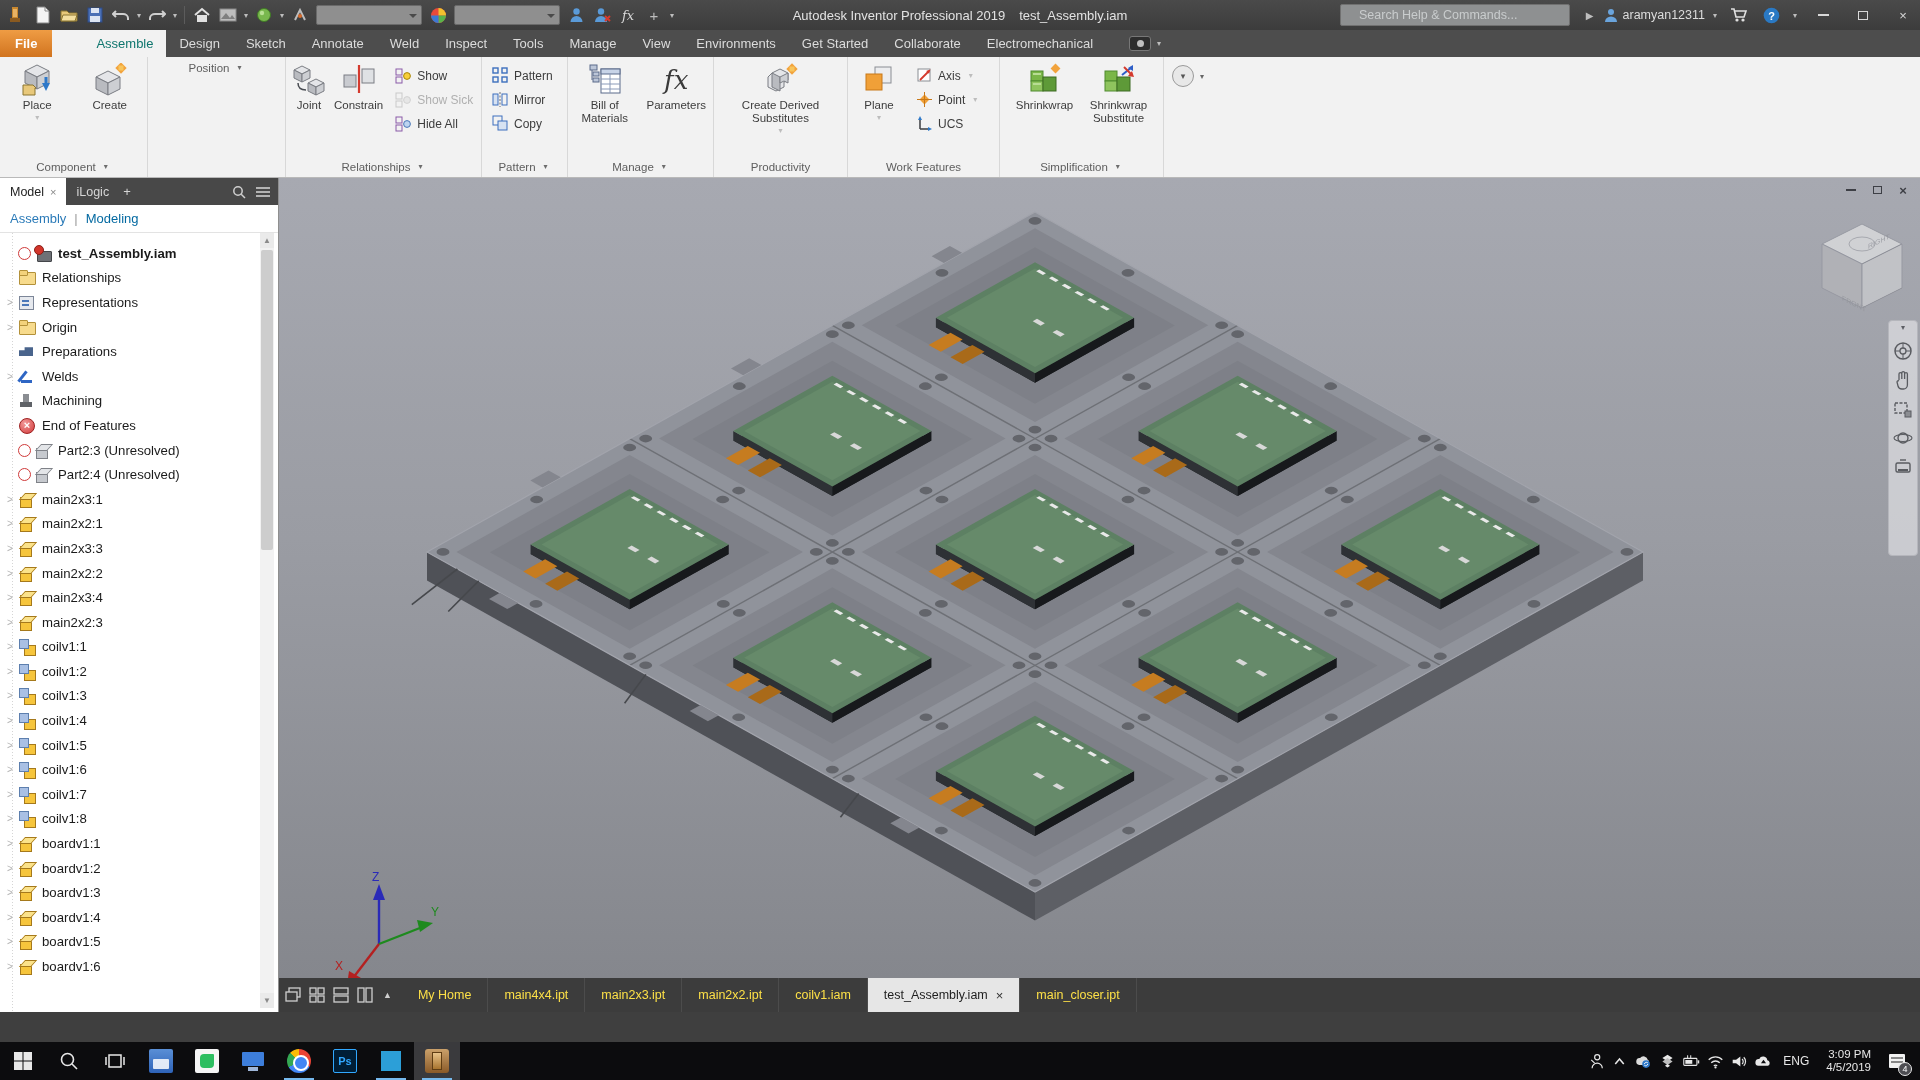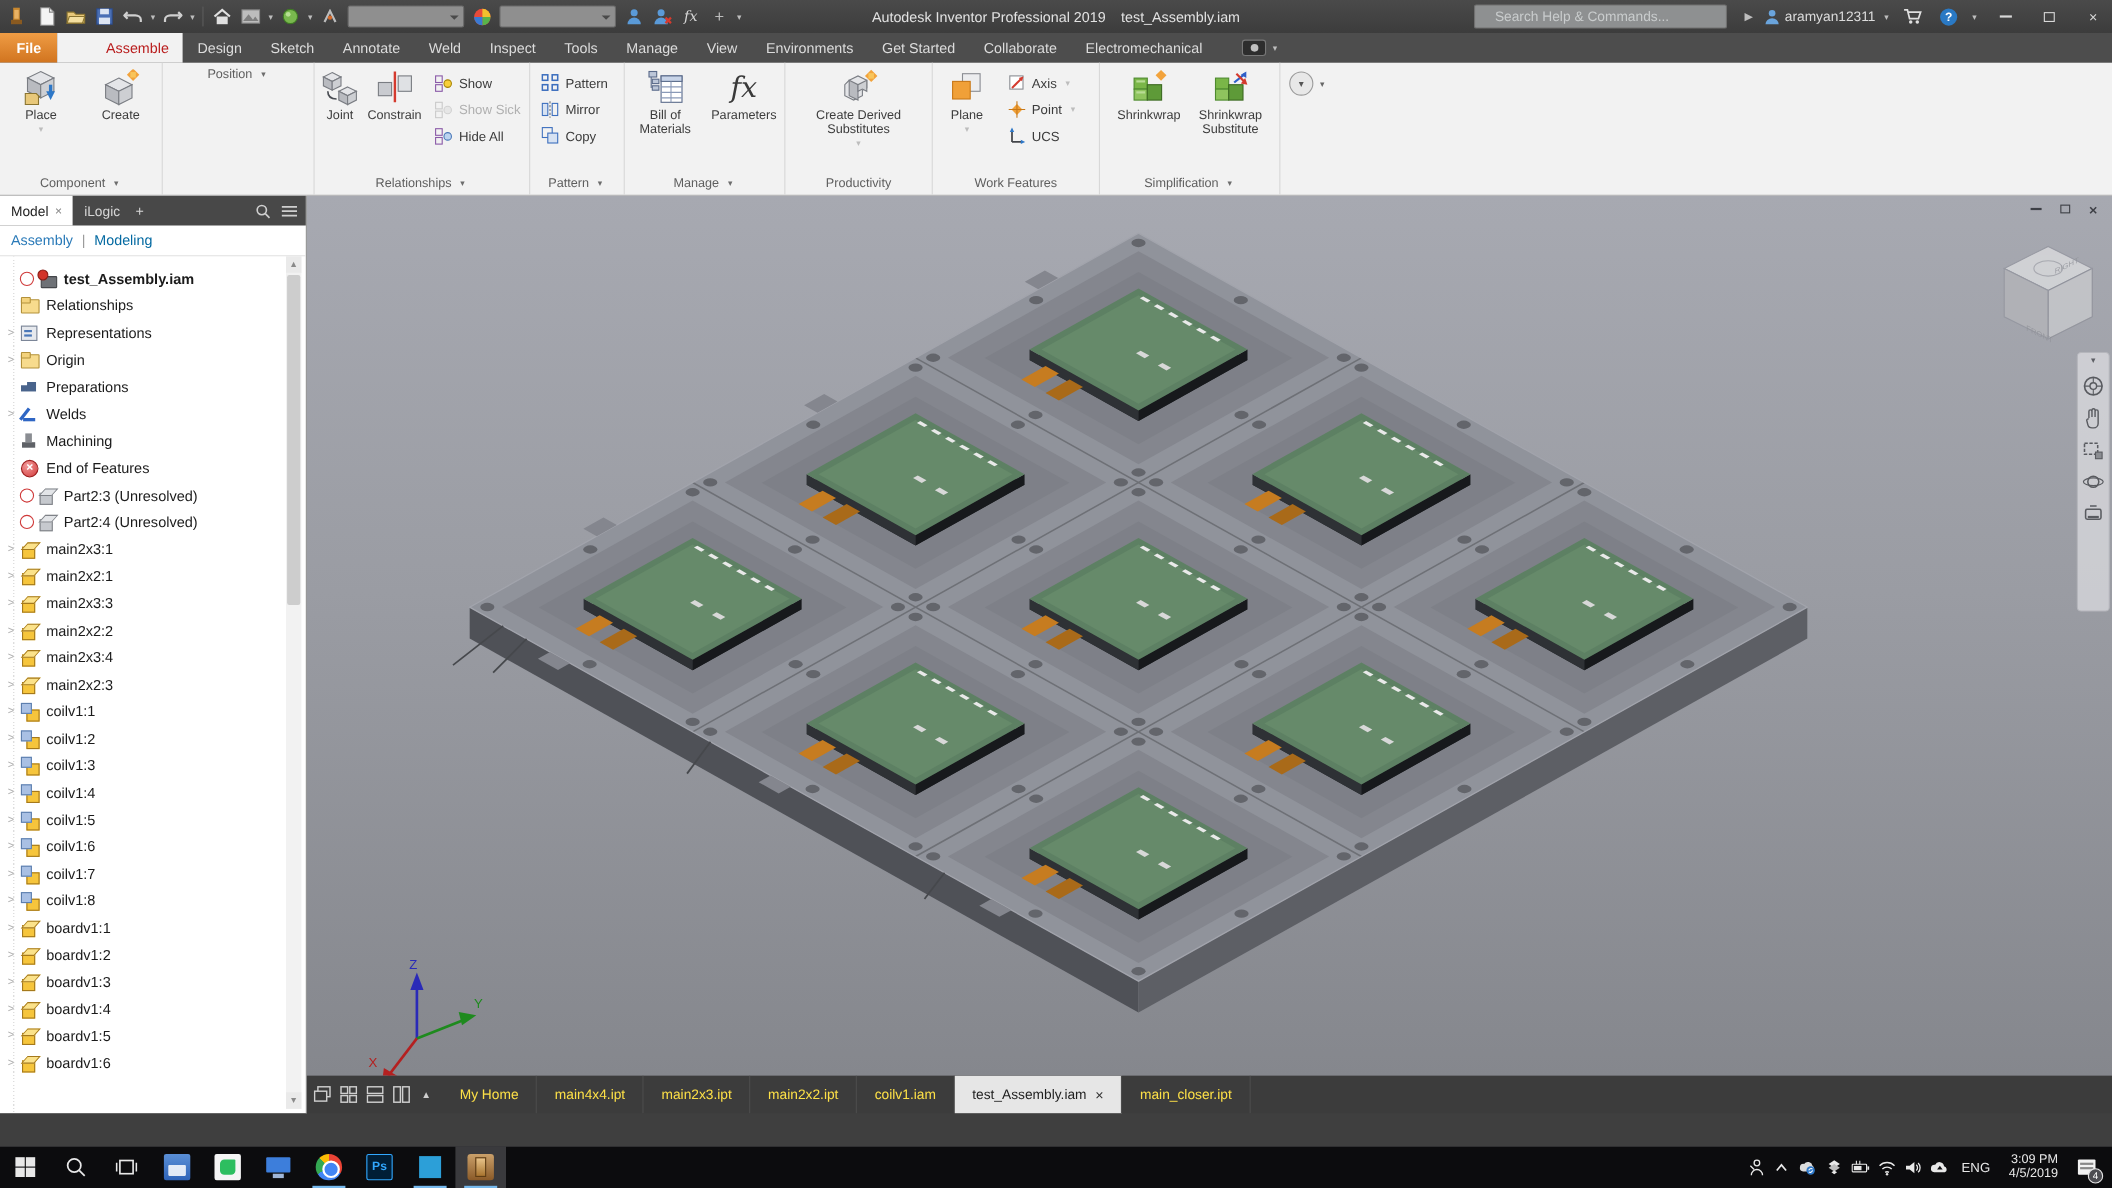--- a/index.html
+++ b/index.html
@@ -31,21 +31,21 @@
   .win-btn { width:34px; height:28px; display:flex; align-items:center; justify-content:center; color:#d8d8d8; font-size:13px;}
   .wb-min { width:11px; height:2px; background:#d8d8d8; }
   .wb-rest { width:10px; height:9px; border:1.5px solid #d8d8d8; }
   .tb-arrow { color:#bdbdbd; font-size:10px; margin-right:4px;}
 
   
   .tabrow { position:absolute; left:0; top:30px; width:1920px; height:27px; background:#4d4d4d;
     display:flex; align-items:stretch; }
   .rtab { padding:0 13px; line-height:27px; font-size:13px; color:#dcdcdc; white-space:nowrap; }
   .rtab.t-file { background:linear-gradient(#ef9c44,#d1741f); color:#fff; font-weight:bold; padding:0 15px; }
-  .rtab.active { background:#f2f2f2; color:#b91c1c;padding-left:44px; }
+  .rtab.active { background:#f2f2f2; color:#0f766e;padding-left:44px; }
   .tabrow-extra { display:flex; align-items:center; margin-left:54px; gap:3px; }
   .cam-ic { width:22px; height:15px; background:#2d2d2d; border:1px solid #777; border-radius:3px; position:relative;}
   .cam-ic::after { content:""; position:absolute; left:7px; top:3px; width:7px; height:7px; border-radius:50%; background:#bfbfbf;}
 
   
   .ribbon { position:absolute; left:0; top:57px; width:1920px; height:121px; background:#f2f2f2;
     border-bottom:1px solid #b9b9b9; display:flex; }
   .panel { display:flex; flex-direction:column; border-right:1px solid #d8d8d8; }
   .panel-body { flex:1; display:flex; align-items:flex-start; padding:4px 6px 0 6px; gap:4px; }
   .panel-label { height:21px; display:flex; align-items:center; justify-content:center; gap:5px;

